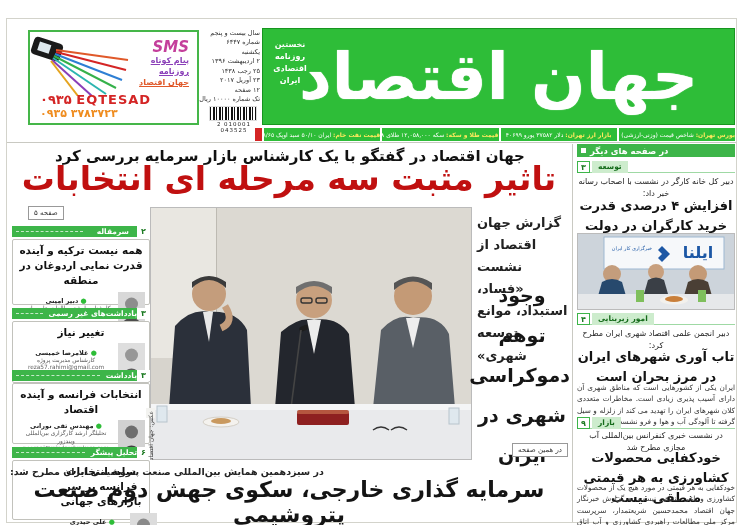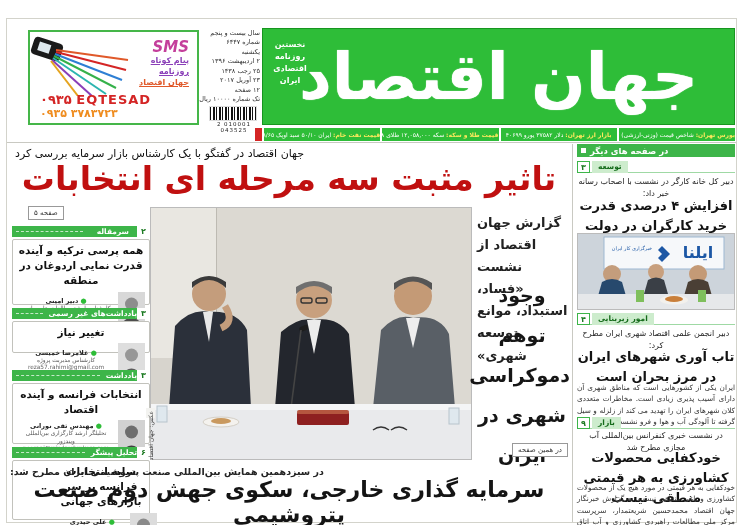--- a/index.html
+++ b/index.html
@@ -24,21 +24,21 @@
   .masthead { left:262px; top:28px; width:473px; height:97px; background:#2ebd38; border:1px solid #17961f; }
   .mast-tagline { position:absolute; right:418px; top:10px; color:#fff; font-size:8px; font-weight:bold; text-align:center; line-height:1.5; width:52px; }
   .mast-logo { position:absolute; left:0; right:0; top:2px; text-align:center; color:#fff; font-size:64px; font-weight:bold; line-height:92px; text-shadow:0 0 1px #fff; letter-spacing:-2px; }
   
   .ticker { left:255px; top:128px; width:480px; height:13px; display:flex; direction:rtl; gap:2px; background:#fff; }
   .tick-seg { flex:1; background:#2ebd38; color:#fff; font-size:6px; line-height:13px; white-space:nowrap; overflow:hidden; text-align:center; }
   .tick-label { color:#ffe95e; font-weight:bold; }
   .tick-red { width:7px; background:#d42525; flex:0 0 7px; }
   .hrule { left:7px; top:142px; width:729px; height:1px; background:#c9c9c2; }
   
-  .lead-kicker { left:15px; top:147px; width:550px; text-align:left; font-size:11px; font-weight:normal; color:#111; }
+  .lead-kicker { left:15px; top:147px; width:550px; text-align:center; font-size:15px; font-weight:bold; color:#111; }
   .lead-headline { left:10px; top:159px; width:558px; text-align:center; font-size:33px; font-weight:bold; color:#c01010; letter-spacing:-1px; }
   .pagebox { border:1px solid #999; color:#333; font-size:7px; padding:2px 5px; background:#fff; white-space:nowrap; }
   
   .lc-bar { left:12px; width:138px; height:11px; background:#3db549; color:#fff; font-size:7.5px; font-weight:bold; display:flex; direction:ltr; align-items:center; }
   .lc-bar .dash { flex:1; border-top:1px dashed #ffffff; margin:0 4px; opacity:.7; }
   .lc-bar .lbl { padding-left:2px; }
   .lc-bar .no { background:#fff; color:#1c7a22; width:13px; text-align:center; height:11px; line-height:11px; font-size:8px; }
   .lc-box { left:12px; width:138px; background:#fff; border:1px solid #c2c2bc; border-radius:2px; padding:3px 4px; }
   .lc-title { font-size:10.5px; font-weight:bold; color:#111; text-align:center; line-height:1.45; }
   .author-row { display:flex; direction:ltr; margin-top:3px; align-items:center; gap:3px; }
@@ -146,40 +146,40 @@
 <div class="abs lead-kicker rtl">جهان اقتصاد در گفتگو با یک کارشناس بازار سرمایه بررسی کرد</div>
 <div class="abs lead-headline rtl">تاثیر مثبت سه مرحله ای انتخابات بر بورس</div>
 <div class="abs pagebox" style="left:28px; top:206px;">صفحه ۵</div>
 
 <div class="abs lc-bar" style="top:226px;gap:8px;">
   <span class="dash"></span>
   <span class="lbl rtl">سرمقاله</span>
   <span class="no">۲</span>
 </div>
 <div class="abs lc-box" style="top:239px; height:66px;">
-  <div class="lc-title rtl">همه پرسی ترکیه و آینده قدرت نمایی اردوغان در منطقه</div>
+  <div class="lc-title rtl">همه نیست ترکیه و آینده قدرت نمایی اردوغان در منطقه</div>
   <div class="author-row">
     <div class="author-txt">
       <div class="author-name"><span class="dot">●</span> <span>دبیر امینی</span></div>
       <div class="author-cred rtl">کارشناس ارشد مطالعات خاورمیانه و شمال آفریقا</div>
     </div>
     <svg class="portrait" viewBox="0 0 27 33">
         <rect width="27" height="33" fill="#d8d8d8"></rect>
         <circle cx="13.5" cy="12" r="6.5" fill="#8d8d8d"></circle>
         <path d="M2 33 Q13.5 18 25 33 Z" fill="#4d4d4d"></path>
       </svg>
   </div>
 </div>
 
 <div class="abs lc-bar" style="top:308px;">
   <span class="dash"></span>
   <span class="lbl rtl">یادداشت‌های غیر رسمی</span>
   <span class="no">۳</span>
 </div>
-<div class="abs lc-box" style="top:321px; height:32px;">
+<div class="abs lc-box" style="top:321px; height:62px;">
   <div class="lc-title rtl">تغییر نیاز</div>
   <div class="author-row">
     <div class="author-txt">
       <div class="author-name"><span class="dot">●</span> <span>غلامرضا خمیسی</span></div>
       <div class="author-cred rtl">کارشناس مدیریت پروژه</div>
       <div class="author-mail">reza57.rahimi@gmail.com</div>
     </div>
     <svg class="portrait" viewBox="0 0 27 33">
         <rect width="27" height="33" fill="#dedede"></rect>
         <circle cx="13.5" cy="12" r="6.5" fill="#979797"></circle>

